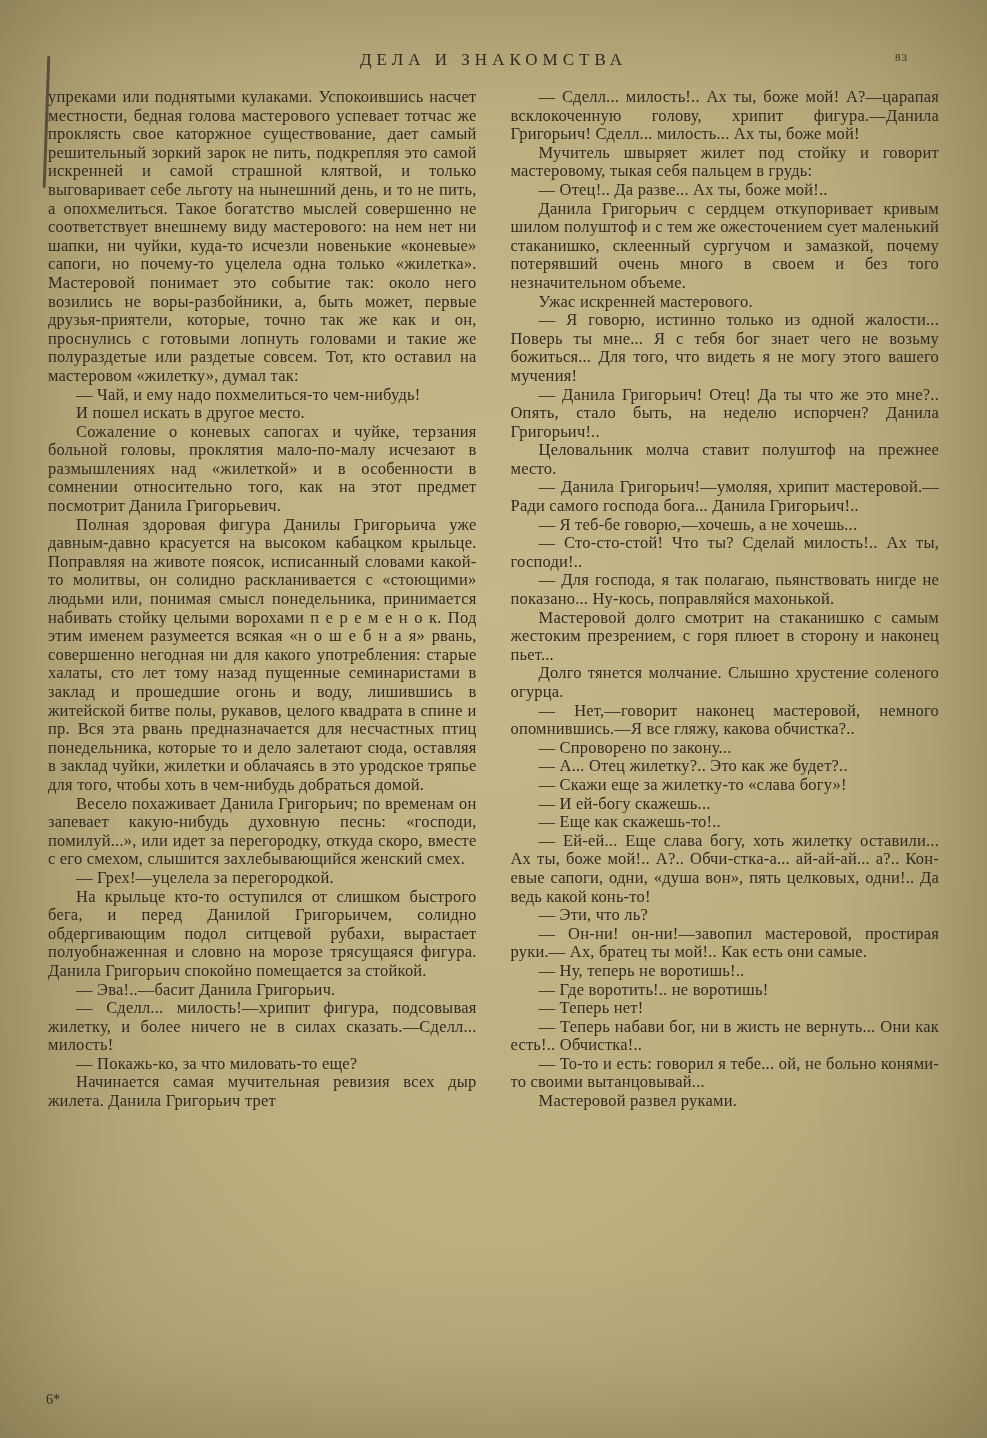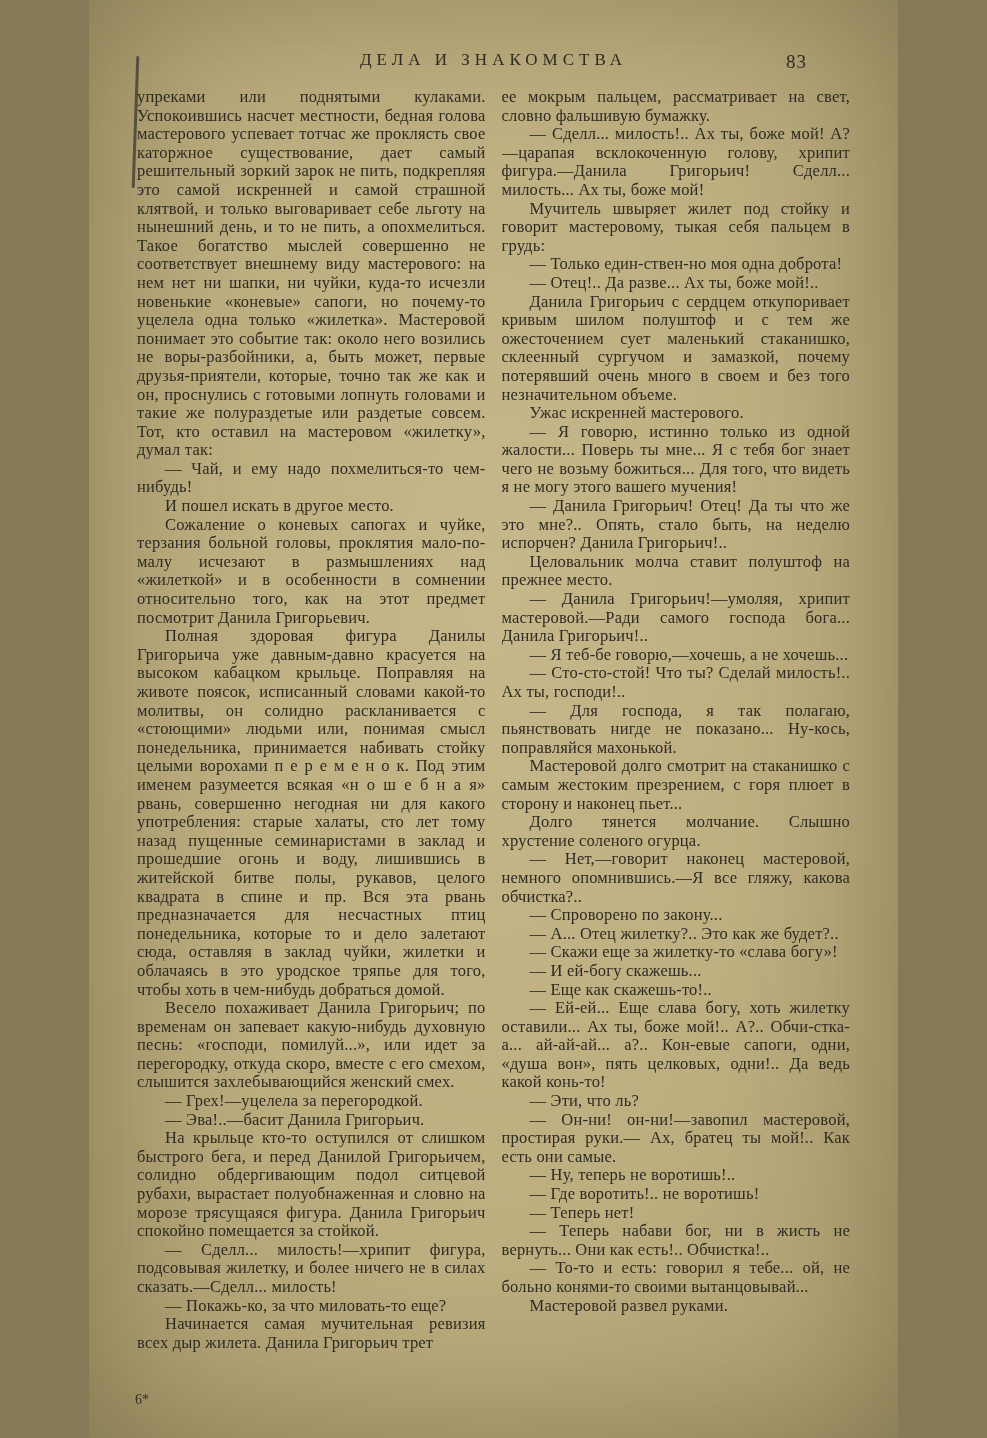--- a/index.html
+++ b/index.html
@@ -2,21 +2,21 @@
 <html lang="ru"><head>
 <meta charset="utf-8">
 <style>
   html, body {
     margin: 0;
     padding: 0;
     background: #857a55;
   }
   .page {
     position: relative;
-    width: 809px;
+    width: 987px;
     height: 1438px;
     margin: 0 auto;
     background: radial-gradient(ellipse at 50% 42%, #c7b88b 0%, #bdae80 55%, #aa9b6e 100%);
     box-shadow: inset 0 0 150px rgba(70, 60, 30, 0.38);
     font-family: "Liberation Serif", "DejaVu Serif", serif;
     color: #2e2b23;
     overflow: hidden;
   }
   .page-header {
     position: absolute;
@@ -26,33 +26,33 @@
     height: 26px;
   }
   .header-title {
     text-align: center;
     font-size: 17px;
     letter-spacing: 5px;
     font-weight: 500;
   }
   .page-number {
     position: absolute;
-    right: 43px;
+    right: 31px;
     top: 1px;
-    font-size: 19px;
+    font-size: 11px;
     letter-spacing: 1px;
   }
   .columns {
     position: absolute;
     top: 88px;
     left: 48px;
     right: 48px;
     bottom: 44px;
     display: flex;
-    gap: 16px;
+    gap: 34px;
     justify-content: center;
   }
   .col {
     flex: 1;
     text-align: justify;
     font-size: 16.5px;
     line-height: 18.6px;
     letter-spacing: 0.2px;
     overflow: hidden;
     hyphens: auto;
@@ -95,31 +95,29 @@
 
   <main class="columns">
     <div class="col" id="left-col">
         <p class="para no-indent">упреками или поднятыми кулаками. Успокоившись насчет местности, бедная голова мастерового успевает тотчас же проклясть свое каторжное существование, дает самый решительный зоркий зарок не пить, подкрепляя это самой искренней и самой страшной клятвой, и только выговаривает себе льготу на нынешний день, и то не пить, а опохмелиться. Такое богатство мыслей совершенно не соответствует внешнему виду мастерового: на нем нет ни шапки, ни чуйки, куда-то исчезли новенькие «коневые» сапоги, но почему-то уцелела одна только «жилетка». Мастеровой понимает это событие так: около него возились не воры-разбойники, а, быть может, первые друзья-приятели, которые, точно так же как и он, проснулись с готовыми лопнуть головами и такие же полураздетые или раздетые совсем. Тот, кто оставил на мастеровом «жилетку», думал так:</p>
         <p class="para">— Чай, и ему надо похмелиться-то чем-нибудь!</p>
         <p class="para">И пошел искать в другое место.</p>
         <p class="para">Сожаление о коневых сапогах и чуйке, терзания больной головы, проклятия мало-по-малу исчезают в размышлениях над «жилеткой» и в особенности в сомнении относительно того, как на этот предмет посмотрит Данила Григорьевич.</p>
         <p class="para">Полная здоровая фигура Данилы Григорьича уже давным-давно красуется на высоком кабацком крыльце. Поправляя на животе поясок, исписанный словами какой-то молитвы, он солидно раскланивается с «стоющими» людьми или, понимая смысл понедельника, принимается набивать стойку целыми ворохами п е р е м е н о к. Под этим именем разумеется всякая «н о ш е б н а я» рвань, совершенно негодная ни для какого употребления: старые халаты, сто лет тому назад пущенные семинаристами в заклад и прошедшие огонь и воду, лишившись в житейской битве полы, рукавов, целого квадрата в спине и пр. Вся эта рвань предназначается для несчастных птиц понедельника, которые то и дело залетают сюда, оставляя в заклад чуйки, жилетки и облачаясь в это уродское тряпье для того, чтобы хоть в чем-нибудь добраться домой.</p>
         <p class="para">Весело похаживает Данила Григорьич; по временам он запевает какую-нибудь духовную песнь: «господи, помилуй...», или идет за перегородку, откуда скоро, вместе с его смехом, слышится захлебывающийся женский смех.</p>
         <p class="para">— Грех!—уцелела за перегородкой.</p>
+        <p class="para">На крыльце кто-то оступился от слишком быстрого бега, и перед Данилой Григорьичем, солидно обдергивающим подол ситцевой рубахи, вырастает полуобнаженная и словно на морозе трясущаяся фигура. Данила Григорьич спокойно помещается за стойкой.</p>
         <p class="para">— Эва!..—басит Данила Григорьич.</p>
-        <p class="para">На крыльце кто-то оступился от слишком быстрого бега, и перед Данилой Григорьичем, солидно обдергивающим подол ситцевой рубахи, вырастает полуобнаженная и словно на морозе трясущаяся фигура. Данила Григорьич спокойно помещается за стойкой.</p>
         <p class="para">— Сделл... милость!—хрипит фигура, подсовывая жилетку, и более ничего не в силах сказать.—Сделл... милость!</p>
         <p class="para">— Покажь-ко, за что миловать-то еще?</p>
         <p class="para">Начинается самая мучительная ревизия всех дыр жилета. Данила Григорьич трет</p>
       </div>
     <div class="col" id="right-col">
-        <p class="para no-indent">ее мокрым пальцем, рассматривает на свет, словно фальшивую бумажку.</p>
         <p class="para">— Сделл... милость!.. Ах ты, боже мой! А?—царапая всклокоченную голову, хрипит фигура.—Данила Григорьич! Сделл... милость... Ах ты, боже мой!</p>
         <p class="para">Мучитель швыряет жилет под стойку и говорит мастеровому, тыкая себя пальцем в грудь:</p>
-        <p class="para">— Только един-ствен-но моя одна доброта!</p>
         <p class="para">— Отец!.. Да разве... Ах ты, боже мой!..</p>
         <p class="para">Данила Григорьич с сердцем откупоривает кривым шилом полуштоф и с тем же ожесточением сует маленький стаканишко, склеенный сургучом и замазкой, почему потерявший очень много в своем и без того незначительном объеме.</p>
         <p class="para">Ужас искренней мастерового.</p>
         <p class="para">— Я говорю, истинно только из одной жалости... Поверь ты мне... Я с тебя бог знает чего не возьму божиться... Для того, что видеть я не могу этого вашего мучения!</p>
         <p class="para">— Данила Григорьич! Отец! Да ты что же это мне?.. Опять, стало быть, на неделю испорчен? Данила Григорьич!..</p>
         <p class="para">Целовальник молча ставит полуштоф на прежнее место.</p>
         <p class="para">— Данила Григорьич!—умоляя, хрипит мастеровой.—Ради самого господа бога... Данила Григорьич!..</p>
         <p class="para">— Я теб-бе говорю,—хочешь, а не хочешь...</p>
         <p class="para">— Сто-сто-стой! Что ты? Сделай милость!.. Ах ты, господи!..</p>
         <p class="para">— Для господа, я так полагаю, пьянствовать нигде не показано... Ну-кось, поправляйся махонькой.</p>

